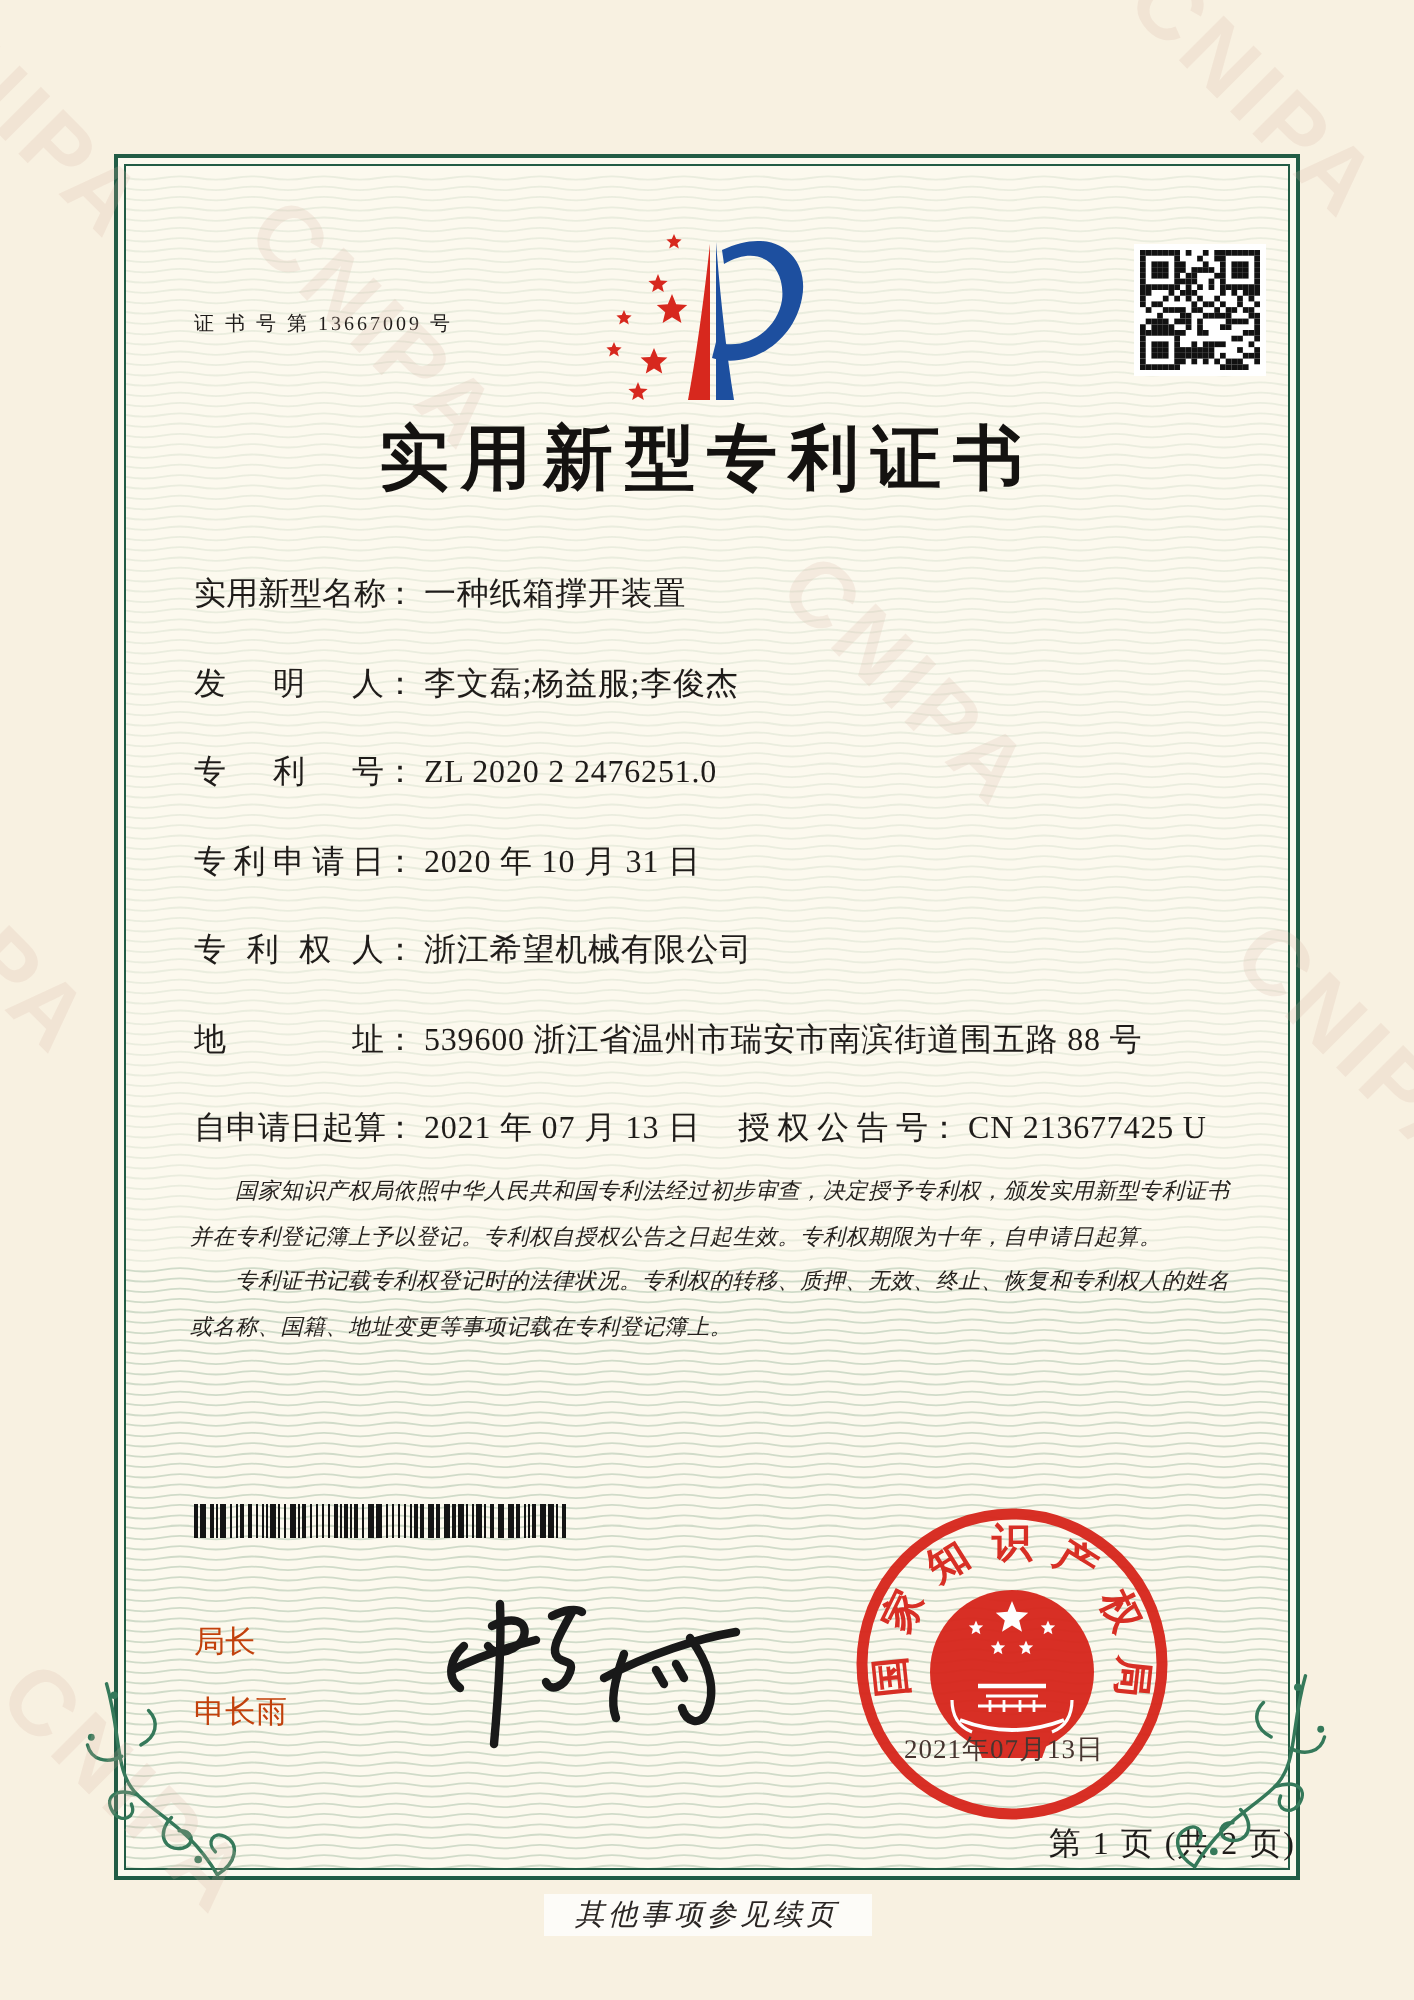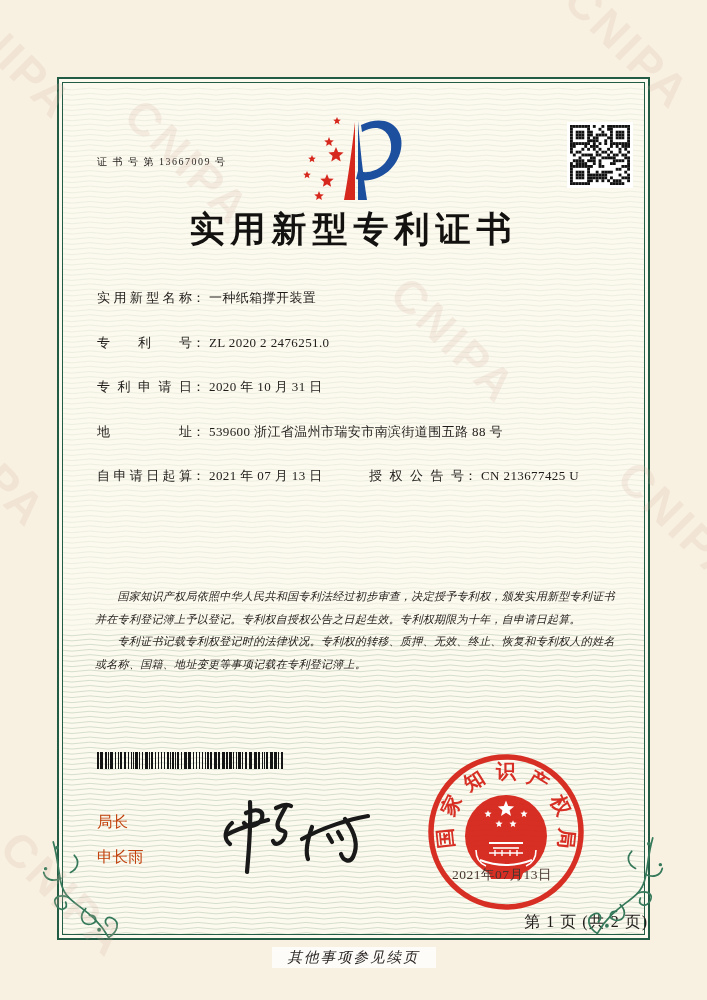--- a/index.html
+++ b/index.html
@@ -28,21 +28,21 @@
   .cert-number{position:absolute; left:38px; top:36px; font-size:10px; letter-spacing:1.5px;margin-top:40px;}
   .logo{position:absolute; left:230px; top:30px;}
   .qr-box{position:absolute; left:508px; top:43px; width:66px; height:66px; background:#fff;
           display:flex; align-items:center; justify-content:center;}
   .cert-title{
     position:absolute; left:0; top:127px; width:100%; text-align:center;
     font-size:35px; font-weight:bold; letter-spacing:6px; color:#141210;
   }
   
   .fields{position:absolute; left:38px; top:197px; width:535px;}
-  .f-row{height:44.5px; line-height:44.5px; white-space:nowrap; font-size:13px;}
+  .f-row{height:44.5px; line-height:44.5px; white-space:nowrap; font-size:16px;}
   .f-pair{display:inline-block;}
   .f-row .f-pair:first-child{min-width:272px;}
   .f-label{display:inline-block; width:95px; text-align:justify; text-align-last:justify; vertical-align:top;}
   .f-colon{display:inline-block; margin-right:4px;}
   .f-value{letter-spacing:.4px;}
   
   .paras{position:absolute; left:36px; top:506px; width:524px;
          font-size:11px; font-style:italic; line-height:22.5px; color:#26221f;}
   .paras p{margin:0; text-indent:2.05em; letter-spacing:.3px;}
   
@@ -334,22 +334,24 @@
           <rect x="45.71" y="57.14" width="2.86" height="2.86" fill="#111"></rect>
           <rect x="48.57" y="57.14" width="2.86" height="2.86" fill="#111"></rect>
           <rect x="51.43" y="57.14" width="2.86" height="2.86" fill="#111"></rect>
         </svg>
     </div>
 
     <div class="cert-title">实用新型专利证书</div>
 
     <div class="fields" id="fields">
         <div class="f-row"><span class="f-pair"><span class="f-label">实用新型名称</span><span class="f-colon">：</span><span class="f-value">一种纸箱撑开装置</span></span></div>
+        <div class="f-row"><span class="f-pair"><span class="f-label">发明人</span><span class="f-colon">：</span><span class="f-value">李文磊;杨益服;李俊杰</span></span></div>
         <div class="f-row"><span class="f-pair"><span class="f-label">专利号</span><span class="f-colon">：</span><span class="f-value">ZL 2020 2 2476251.0</span></span></div>
         <div class="f-row"><span class="f-pair"><span class="f-label">专利申请日</span><span class="f-colon">：</span><span class="f-value">2020 年 10 月 31 日</span></span></div>
+        <div class="f-row"><span class="f-pair"><span class="f-label">专利权人</span><span class="f-colon">：</span><span class="f-value">浙江希望机械有限公司</span></span></div>
         <div class="f-row"><span class="f-pair"><span class="f-label">地址</span><span class="f-colon">：</span><span class="f-value">539600 浙江省温州市瑞安市南滨街道围五路 88 号</span></span></div>
         <div class="f-row"><span class="f-pair"><span class="f-label">自申请日起算</span><span class="f-colon">：</span><span class="f-value">2021 年 07 月 13 日</span></span><span class="f-pair"><span class="f-label">授权公告号</span><span class="f-colon">：</span><span class="f-value">CN 213677425 U</span></span></div>
       </div>
 
     <div class="paras" id="paras">
         <p>国家知识产权局依照中华人民共和国专利法经过初步审查，决定授予专利权，颁发实用新型专利证书并在专利登记簿上予以登记。专利权自授权公告之日起生效。专利权期限为十年，自申请日起算。</p>
         <p>专利证书记载专利权登记时的法律状况。专利权的转移、质押、无效、终止、恢复和专利权人的姓名或名称、国籍、地址变更等事项记载在专利登记簿上。</p>
       </div>
 
     <svg class="barcode" id="barcode-svg" width="192" height="17">

